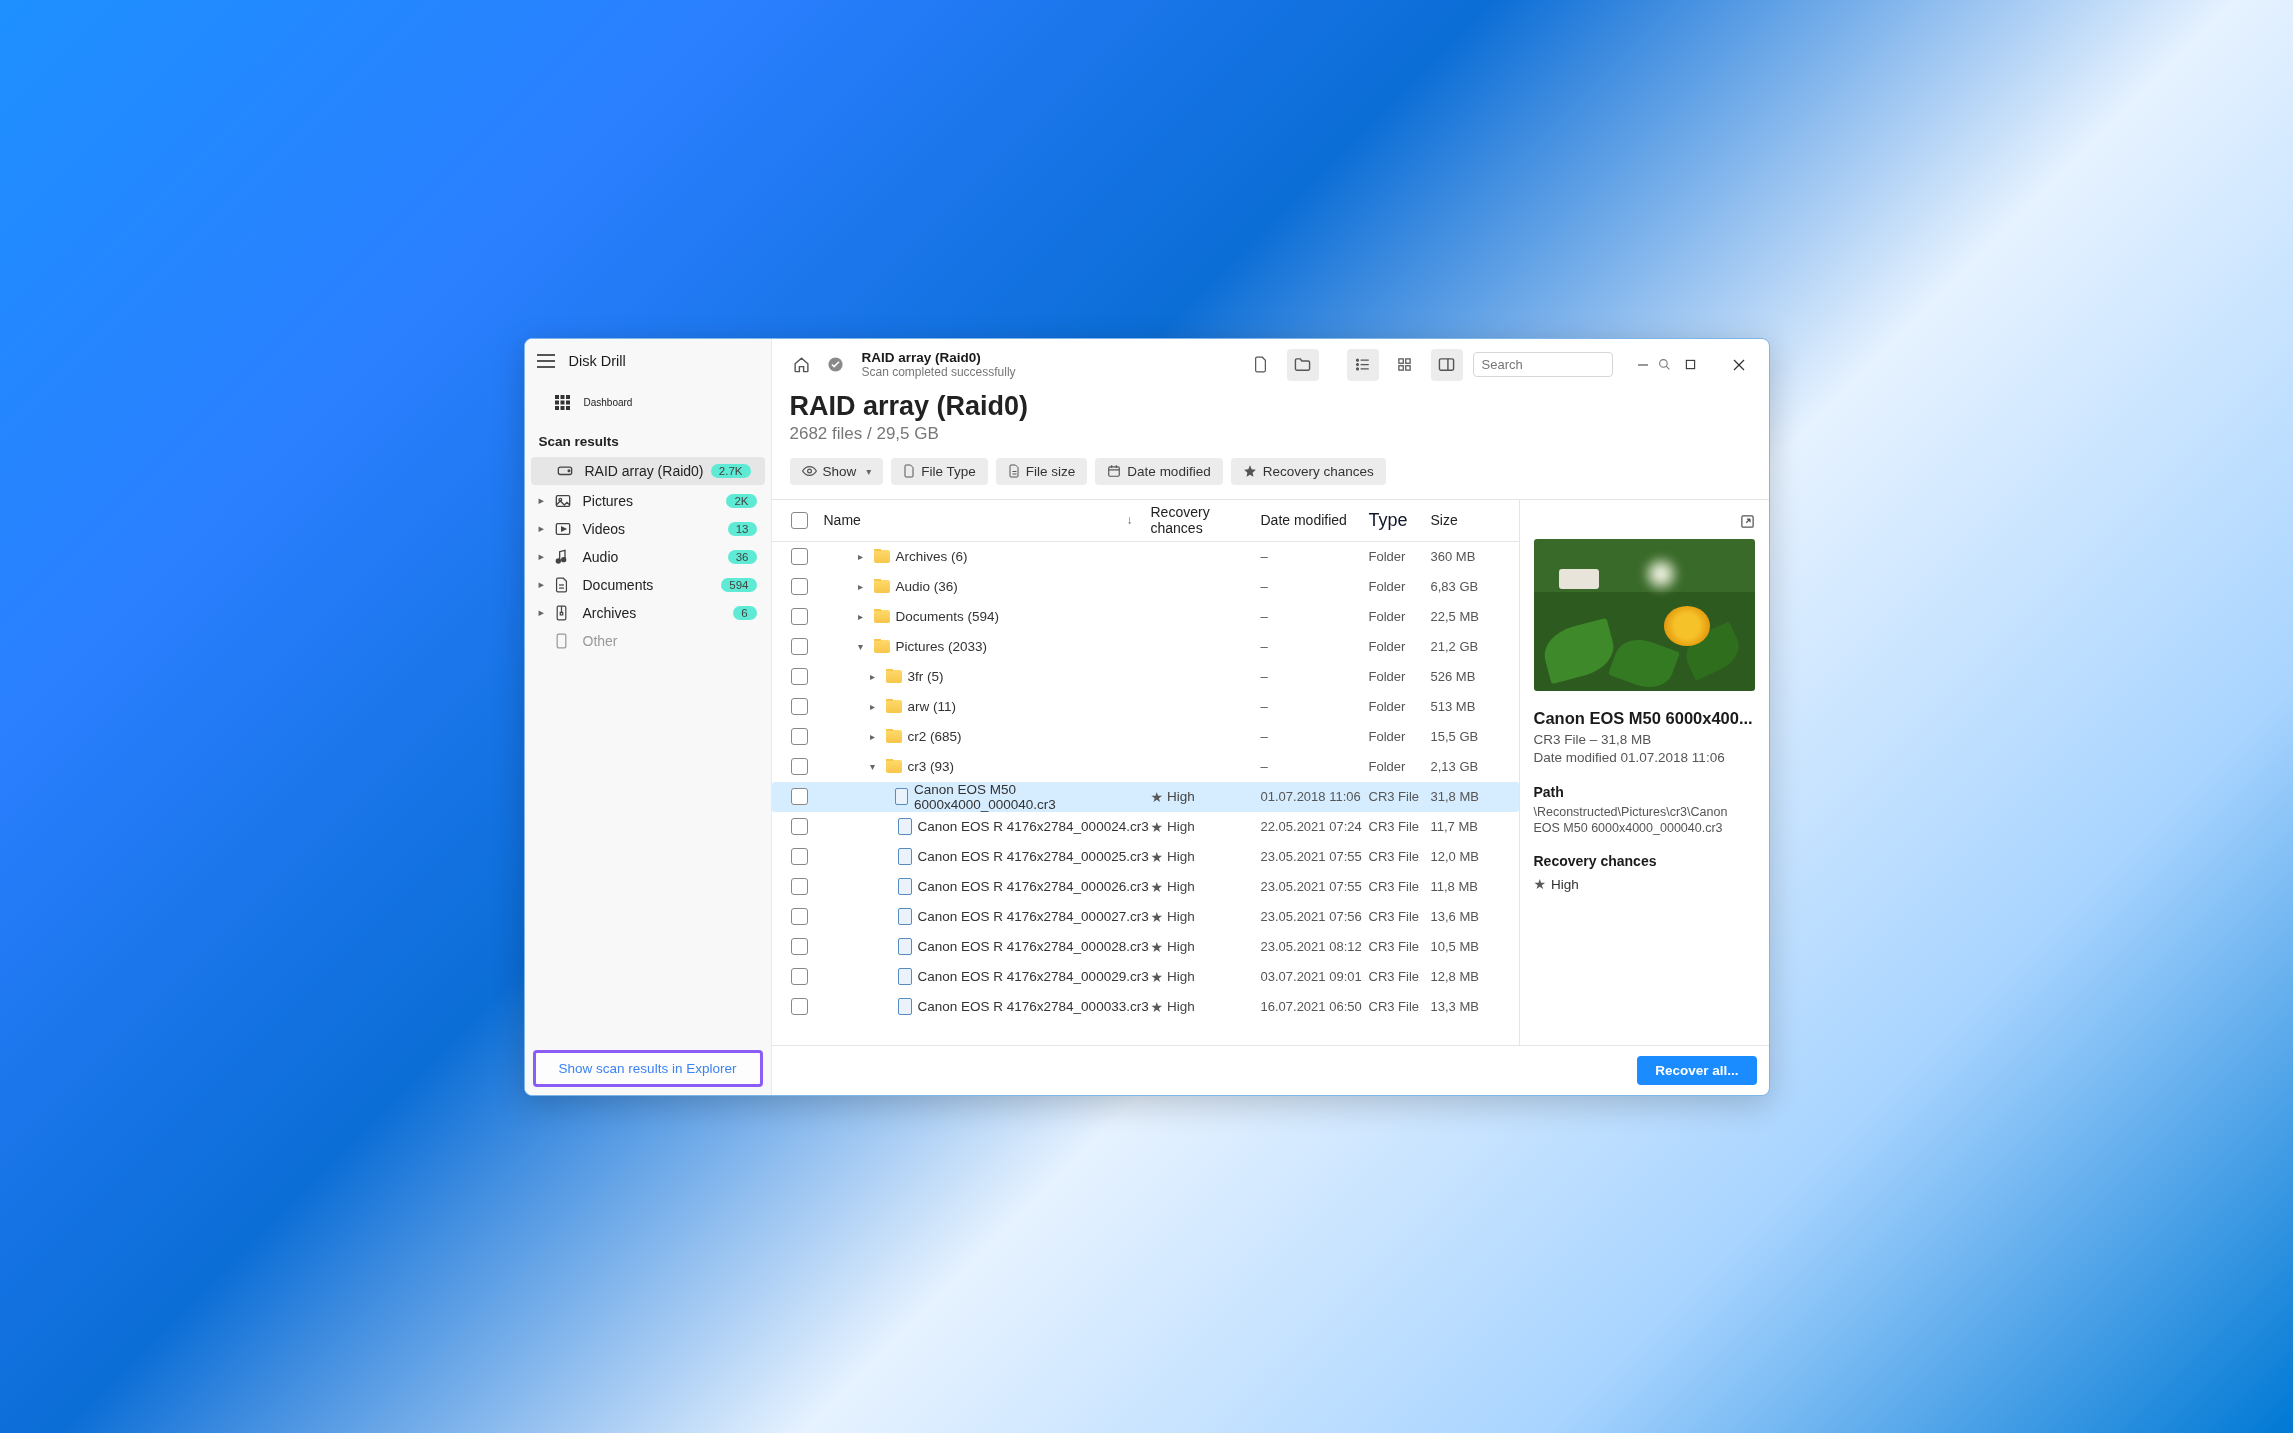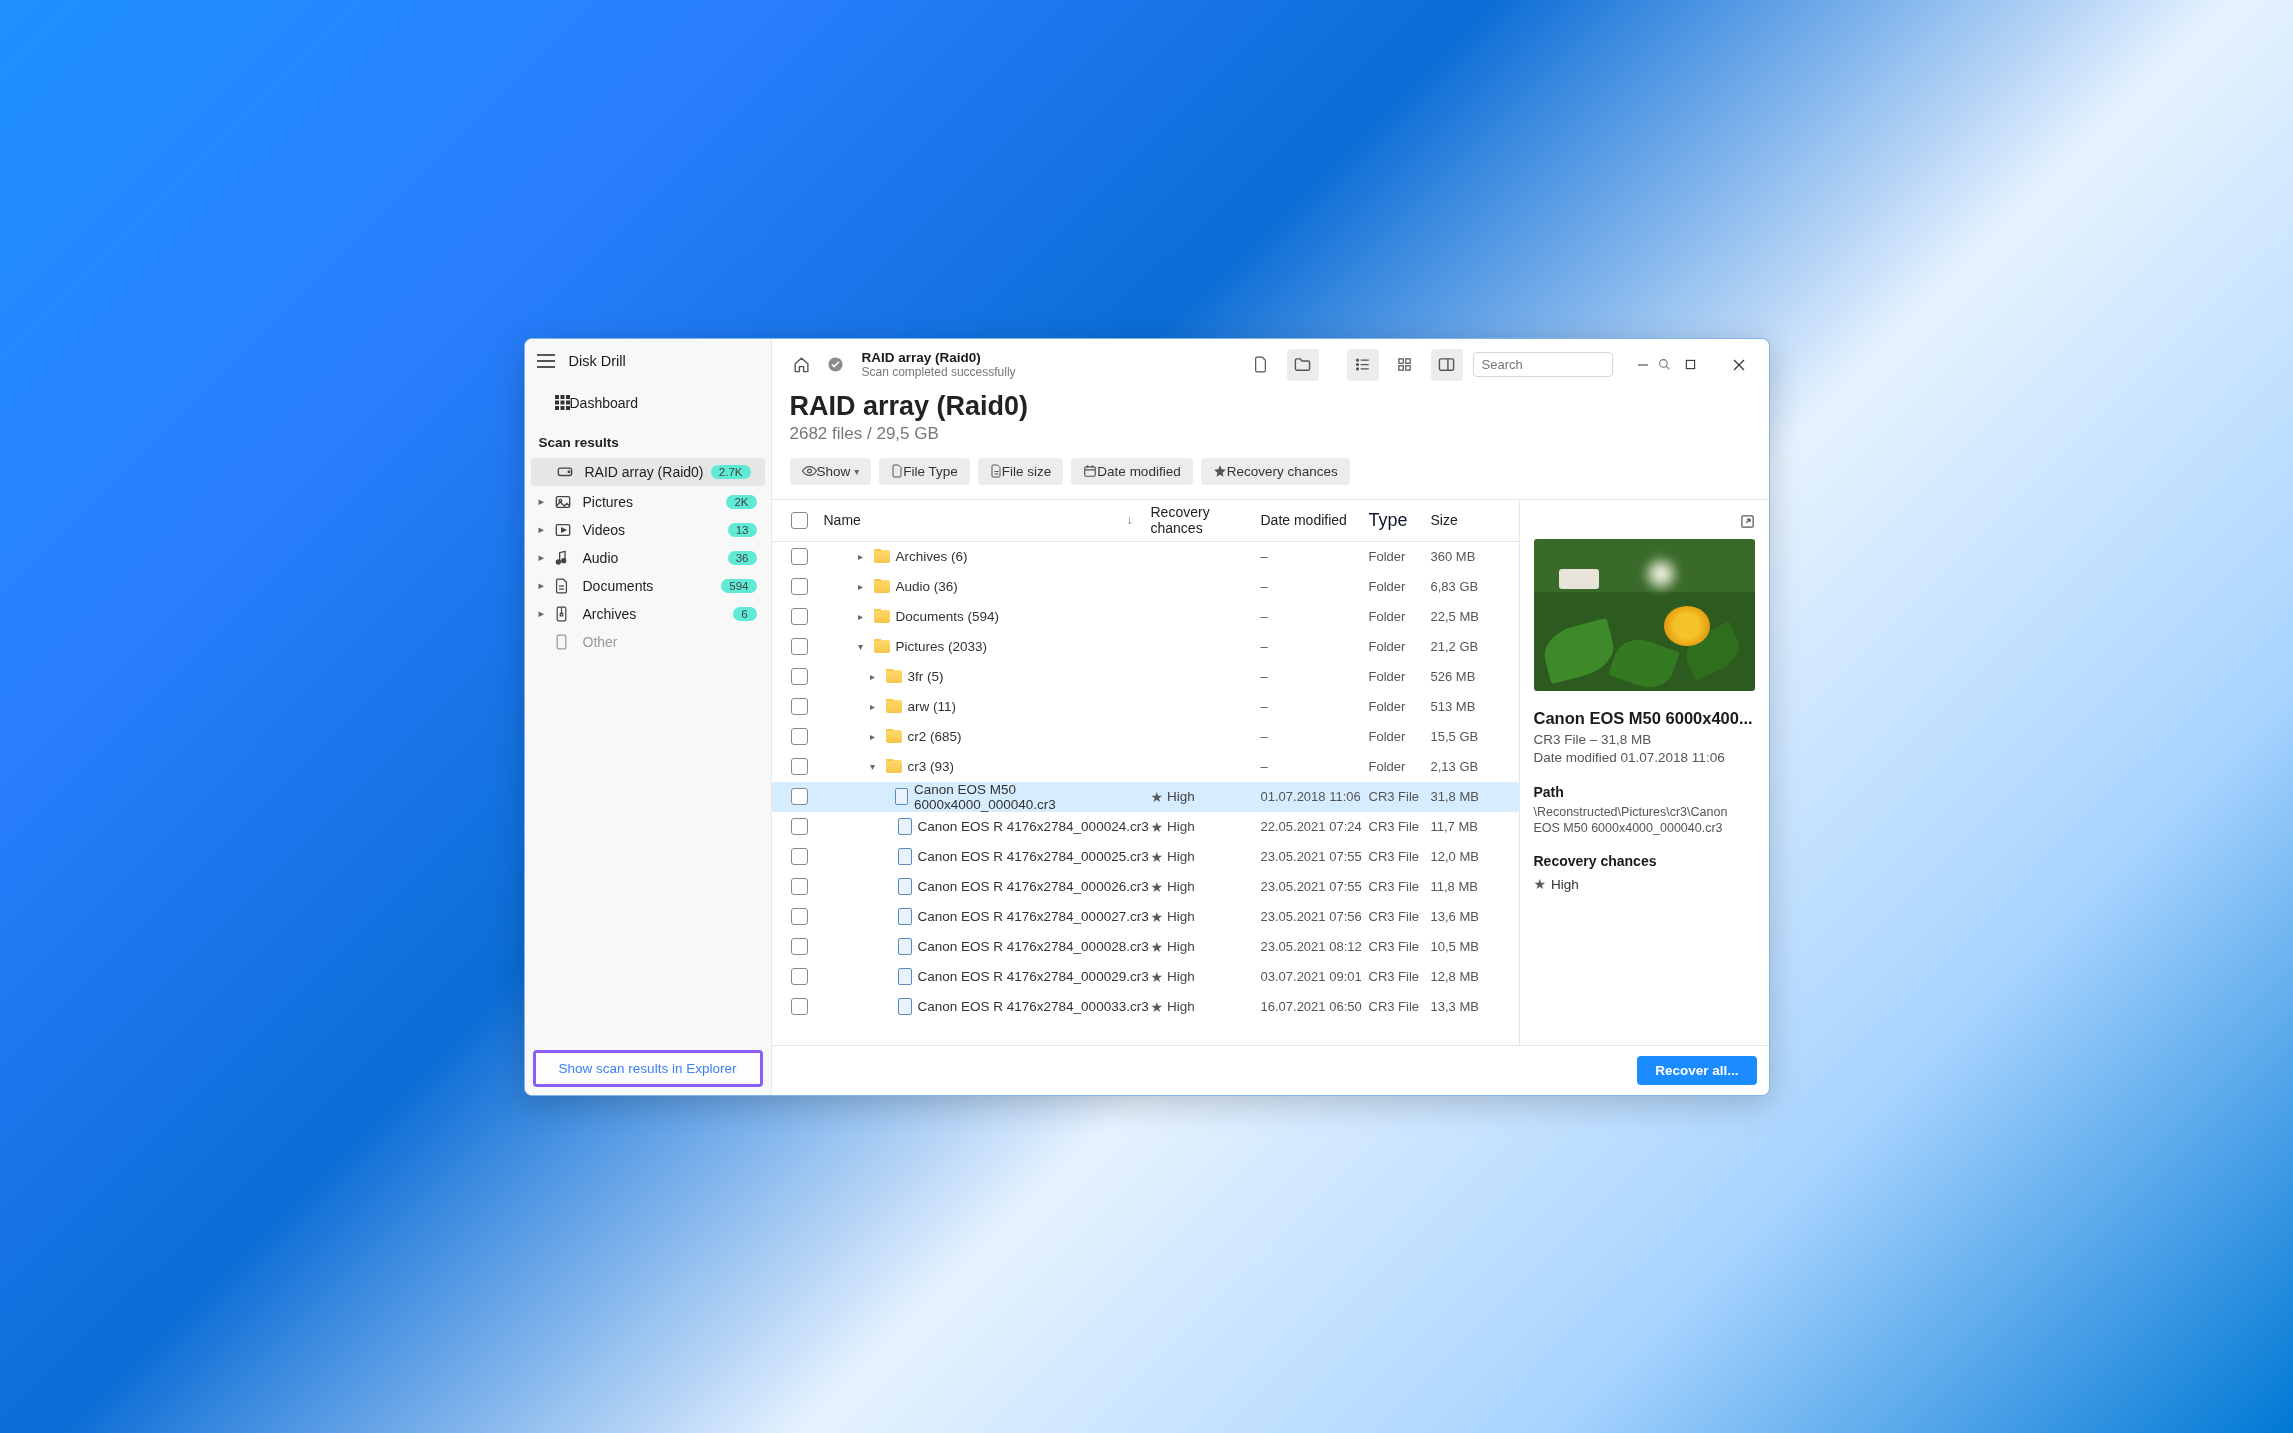--- a/index.html
+++ b/index.html
@@ -5,21 +5,21 @@
 * { margin: 0; padding: 0; box-sizing: border-box; font-family: "Segoe UI", Arial, sans-serif; }
 body { background: linear-gradient(135deg, #1e90ff 0%, #2a7fff 20%, #0b6dd6 40%, #e6f2ff 60%, #a8d4ff 80%, #0078d4 100%); height: 100vh; display: flex; align-items: center; justify-content: center; overflow: hidden; }
 .window { width: 1246px; height: 758px; background: #ffffff; border-radius: 8px; border: 1px solid #7fb5e8; display: flex; flex-direction: column; overflow: hidden; box-shadow: 0 8px 32px rgba(0,0,0,0.2); }
 .body-area { flex: 1; display: flex; min-height: 0; }
 .sidebar { width: 247px; background: #f8f8f8; display: flex; flex-direction: column; border-right: 1px solid #e9e9e9; }
 .sidebar-top { display: flex; align-items: center; gap: 14px; padding: 14px 12px 12px 12px; }
 .hamburger { width: 18px; height: 14px; display: flex; flex-direction: column; justify-content: space-between; cursor: pointer; }
 .hamburger span { height: 2px; background: #555; width: 100%; }
 .app-title { font-size: 14.5px; color: #1a1a1a; font-weight: 400; }
 .sidebar-nav { padding: 4px 0; }
-.dash-row { display: flex; align-items: center; padding: 10px 16px 10px 30px; cursor: pointer; font-size: 14px; color: #222; }
+.dash-row { display: flex; align-items: center; gap: 14px; padding: 10px 16px 10px 30px; cursor: pointer; font-size: 10px; color: #222; }
 .scan-header { font-size: 13.5px; font-weight: 600; padding: 10px 14px 6px 14px; color: #222; }
 .tree-row { display: flex; align-items: center; padding: 6px 14px 6px 14px; font-size: 14px; color: #222; border-radius: 4px; cursor: pointer; }
 .tree-row.root { background: #e6e6e6; margin: 2px 6px; padding-left: 26px; }
 .tree-row .chevron { width: 12px; color: #666; font-size: 11px; margin-right: 4px; }
 .tree-row .t-icon { width: 20px; text-align: center; margin-right: 8px; color: #444; }
 .tree-row .t-label { flex: 1; }
 .badge { background: #5eead4; border-radius: 10px; padding: 1px 8px; font-size: 11.5px; color: #444; min-width: 24px; text-align: center; }
 .sidebar-bottom { margin-top: auto; padding: 8px; }
 .explore-btn { width: 100%; background: #fdfdfd; border: 3px solid #8b5cf6; border-radius: 4px; padding: 8px 0; font-size: 13.5px; color: #3b82f6; cursor: pointer; }
 .main { flex: 1; display: flex; flex-direction: column; min-width: 0; }
@@ -32,21 +32,21 @@
 .view-btn { width: 32px; height: 32px; display: flex; align-items: center; justify-content: center; border-radius: 4px; cursor: pointer; color: #555; }
 .view-btn.active { background: #ececec; }
 .search-box { display: flex; align-items: center; border: 1px solid #d6d6d6; border-radius: 4px; padding: 4px 8px; width: 140px; }
 .search-box input { border: none; outline: none; flex: 1; font-size: 13px; color: #333; background: transparent; }
 .win-ctrl { width: 36px; height: 36px; display: flex; align-items: center; justify-content: center; cursor: pointer; margin-left: 2px; }
 .win-ctrl svg { stroke: #333; }
 .title-section { padding: 0 18px 14px 18px; }
 .big-title { font-size: 27px; font-weight: 600; color: #222; }
 .big-sub { font-size: 17px; color: #777; margin-top: 2px; }
 .filter-bar { display: flex; gap: 8px; padding: 0 18px 14px 18px; }
-.fbtn { display: flex; align-items: center; background: #ececec; border-radius: 4px; padding: 6px 12px; font-size: 13.5px; color: #333; cursor: pointer; }
+.fbtn { display: flex; align-items: center; gap: 6px; background: #ececec; border-radius: 4px; padding: 6px 12px; font-size: 13.5px; color: #333; cursor: pointer; }
 .fbtn .fc { font-size: 10px; margin-left: 4px; color: #666; }
 .content-row { flex: 1; display: flex; min-height: 0; border-top: 1px solid #e5e5e5; }
 .file-panel { flex: 1; display: flex; flex-direction: column; min-width: 0; }
 .table-head { display: flex; align-items: center; border-bottom: 1px solid #e5e5e5; padding: 0 8px; height: 42px; }
 .col-check { width: 40px; display: flex; justify-content: center; }
 .chk { width: 17px; height: 17px; border: 1.5px solid #888; border-radius: 3px; background: #fff; }
 .col-name { flex: 1; font-size: 14px; color: #222; padding-left: 4px; display: flex; align-items: center; gap: 6px; }
 .col-rec { width: 110px; font-size: 14px; color: #222; }
 .col-date { width: 108px; font-size: 14px; color: #222; }
 .col-type { width: 62px; font-size: 18px; color: #0f172a; }

